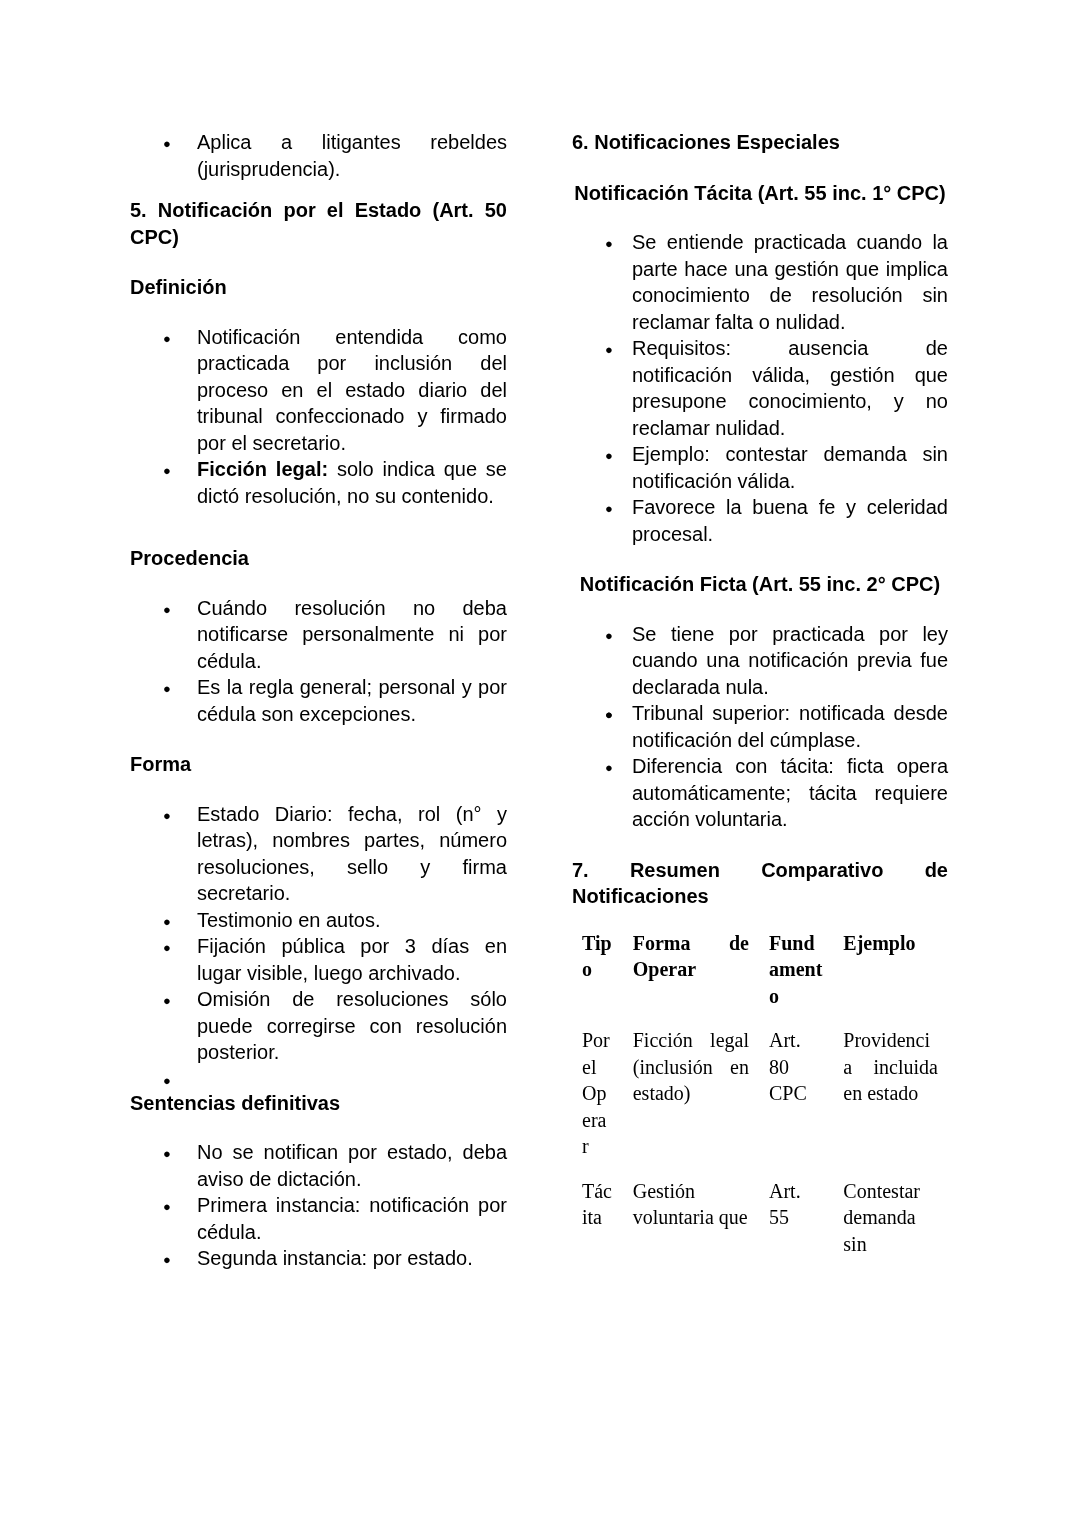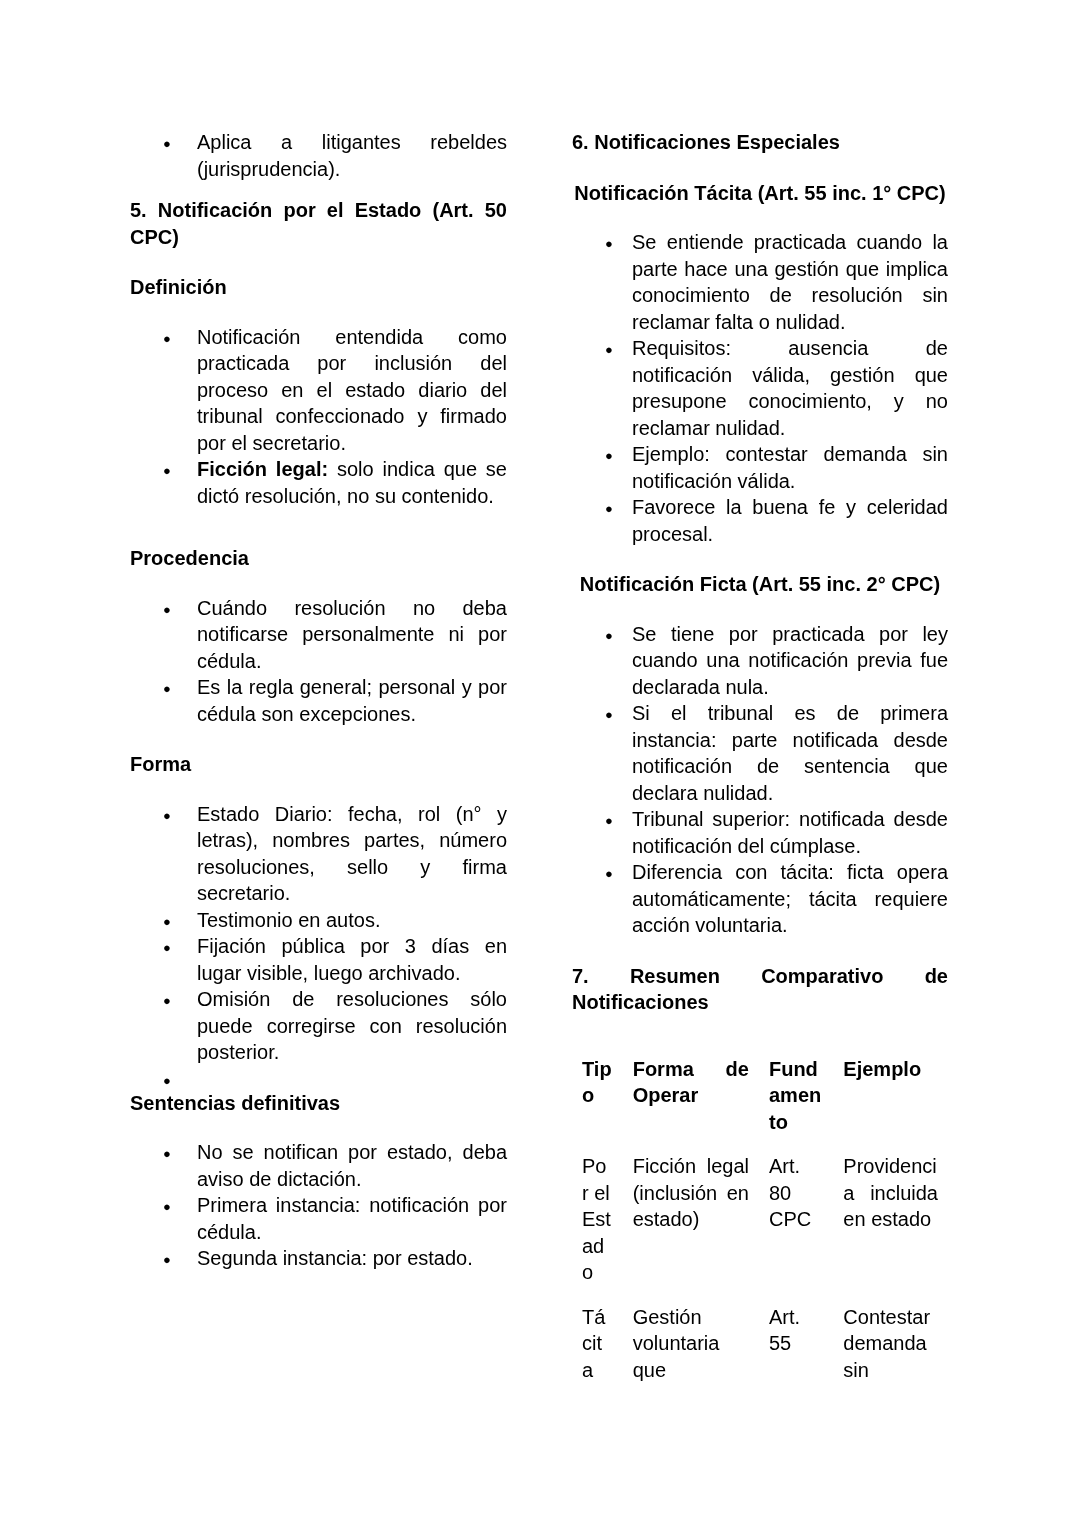--- a/index.html
+++ b/index.html
@@ -29,21 +29,21 @@
   .heading {
     font-weight: 700;
     text-align: justify;
     margin-top: 24px;
     margin-bottom: 23px;
   }
   .heading.first { margin-top: 0; }
   .heading.mt-section { margin-top: 15px; }
   .heading.mt-wide { margin-top: 36px; }
   .heading.oneline { white-space: nowrap; text-align: center; }
-  .heading.tight-bottom { margin-bottom: 31px; }
+  .heading.tight-bottom { margin-bottom: 11px; }
 
   .blist { }
   .li {
     position: relative;
     text-align: justify;
   }
   .col-left  .li { padding-left: 67px; }
   .col-right .li { padding-left: 60px; }
   .marker {
     position: absolute;
@@ -59,20 +59,21 @@
     table-layout: fixed;
     margin-top: 0;
   }
   table.summary th, table.summary td {
     padding: 9px 10px;
     vertical-align: top;
     text-align: justify;
     overflow-wrap: anywhere;
     word-break: normal;
     border: none;
+    font-family: Liberation Serif, serif;
   }
   table.summary th { font-weight: 700; }
   table.summary th:nth-child(1), table.summary td:nth-child(1),
   table.summary th:nth-child(3), table.summary td:nth-child(3) {
     text-align: left;
   }
 </style>
 </head>
 <body>
 
@@ -179,21 +180,20 @@
       </div>
 
       <div class="heading oneline">Notificación Ficta (Art. 55 inc. 2° CPC)</div>
       <div class="blist">
         <div class="li">
           <span class="marker">●</span>
           <span>Se tiene por practicada por ley cuando una notificación previa fue declarada nula.</span>
         </div>
         <div class="li">
           <span class="marker">●</span>
-          <span>Si el tribunal es de primera instancia: parte notificada desde notificación de sentencia que declara nulidad.</span>
         </div>
         <div class="li">
           <span class="marker">●</span>
           <span>Tribunal superior: notificada desde notificación del cúmplase.</span>
         </div>
         <div class="li">
           <span class="marker">●</span>
           <span>Diferencia con tácita: ficta opera automáticamente; tácita requiere acción voluntaria.</span>
         </div>
       </div>
@@ -210,21 +210,21 @@
         <thead>
           <tr>
             <th>Tipo</th>
             <th>Forma de Operar</th>
             <th>Fundamento</th>
             <th>Ejemplo</th>
           </tr>
         </thead>
         <tbody>
           <tr>
-            <td>Por el Estado</td>
+            <td>Por el Operar</td>
             <td>Ficción legal (inclusión en estado)</td>
             <td>Art. 80 CPC</td>
             <td>Providencia incluida en estado</td>
           </tr>
           <tr>
             <td>Tácita</td>
             <td>Gestión voluntaria que</td>
             <td>Art. 55</td>
             <td>Contestar demanda sin</td>
           </tr>

